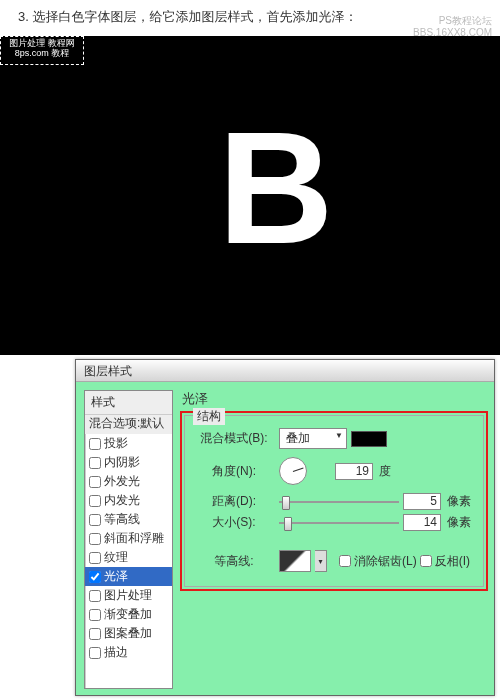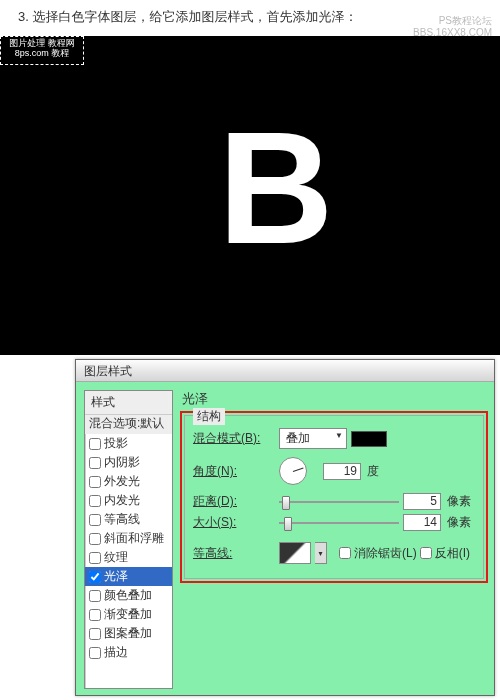--- a/index.html
+++ b/index.html
@@ -146,22 +146,21 @@
     }
     .row {
       display: flex;
       align-items: center;
       margin: 4px 0;
       gap: 4px;
       font-size: 12px;
     }
     .row .label {
       width: 82px;
-      text-align: left;
-      text-decoration: underline;
+      text-align: center;
     }
     .row .dropdown {
       background: #fff;
       border: 1px solid #888;
       padding: 1px 18px 18px 6px;
       font-size: 12px;
       position: relative;
       width: 68px;
       height: 18px;
     }
@@ -318,21 +317,21 @@
             <div class="item">
               <input type="checkbox" style="">
               <span>纹理</span>
             </div>
             <div class="item selected">
               <input type="checkbox" checked="" style="">
               <span>光泽</span>
             </div>
             <div class="item">
               <input type="checkbox" style="">
-              <span>颜色叠加</span>
+              <span>图片处理</span>
             </div>
             <div class="item">
               <input type="checkbox" style="">
               <span>渐变叠加</span>
             </div>
             <div class="item">
               <input type="checkbox" style="">
               <span>图案叠加</span>
             </div>
             <div class="item">
@@ -352,21 +351,21 @@
               <div class="dropdown">叠加</div>
               <div class="color-swatch"></div>
             </div>
 
 
             <div class="row" style="margin:8px 0">
               <span class="label">角度(N):</span>
               <div class="angle-dial">
                   <div class="needle"></div>
                 </div>
-              <div class="num-input" style="margin-left:12px">19</div>
+              <div class="num-input" style="margin-left:24px">19</div>
               <span class="unit">度</span>
             </div>
 
             <div class="row">
               <span class="label">距离(D):</span>
               <div class="slider">
                 <div class="track"></div>
                 <div class="thumb" style="left:3px"></div>
               </div>
               <div class="num-input">5</div>
@@ -376,21 +375,21 @@
             <div class="row">
               <span class="label">大小(S):</span>
               <div class="slider">
                 <div class="track"></div>
                 <div class="thumb" style="left:5px"></div>
               </div>
               <div class="num-input">14</div>
               <span class="unit">像素</span>
             </div>
 
-            <div class="row" style="margin-top:11px">
+            <div class="row" style="margin-top:19px">
               <span class="label">等高线:</span>
               <div class="contour-swatch"></div>
               <div class="contour-arrow">▾</div>
               <div class="checkbox-col">
                 <label>
                   <input type="checkbox" style="">
                   <span>消除锯齿(L)</span>
                 </label>
                 <label>
                   <input type="checkbox" style="">

